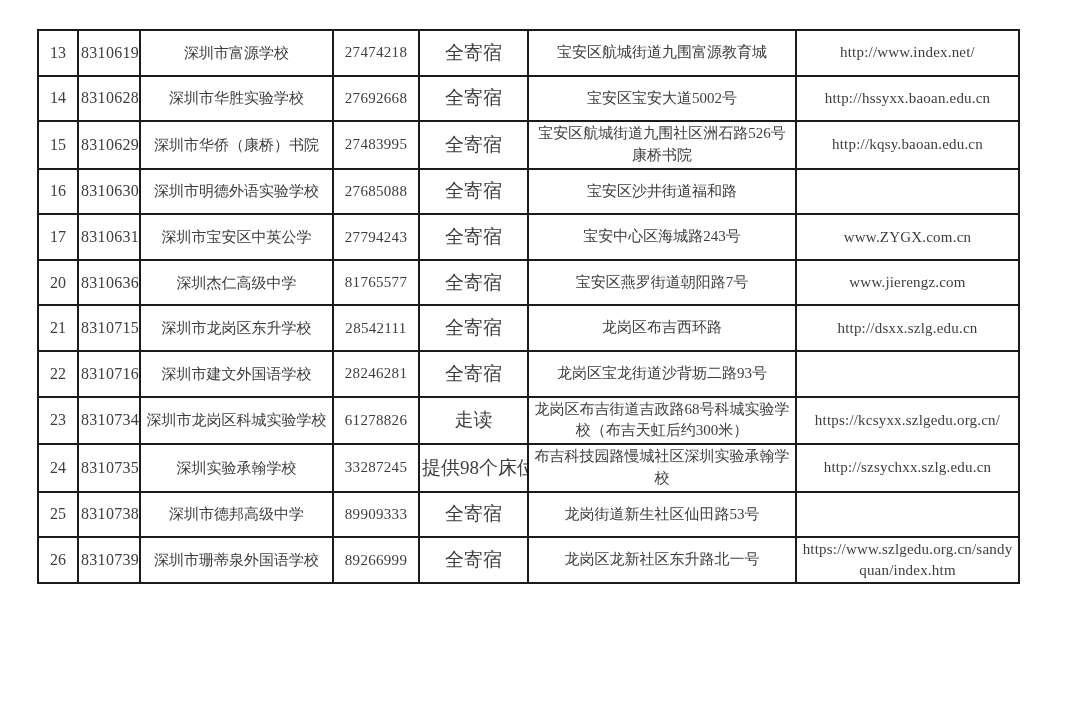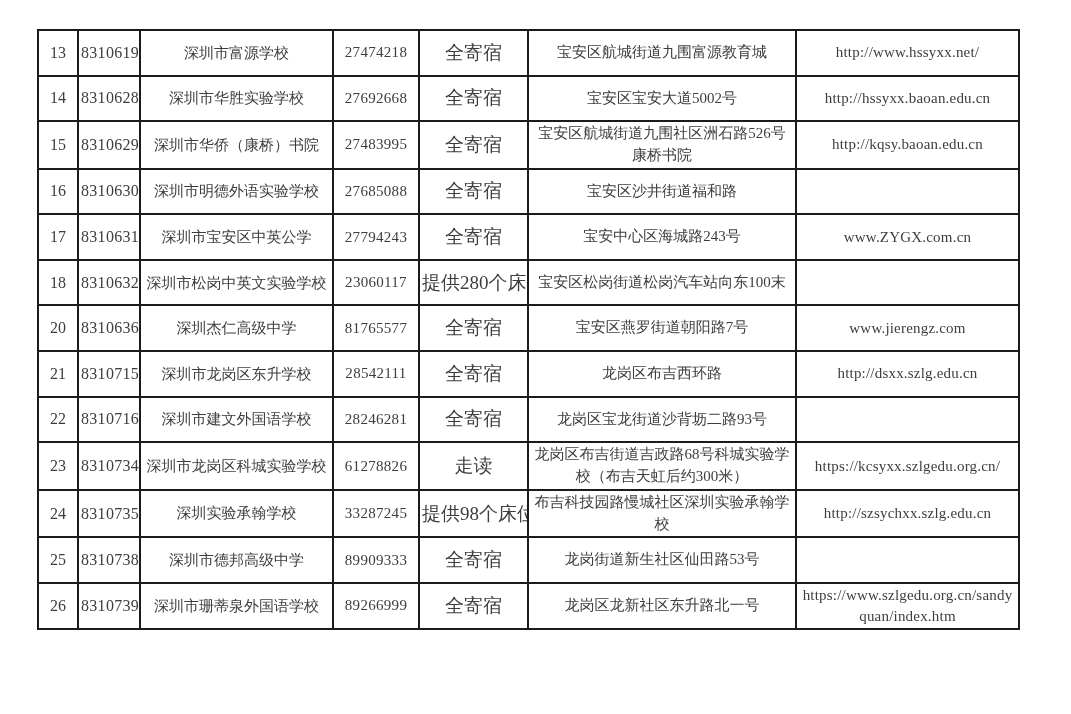--- a/index.html
+++ b/index.html
@@ -66,21 +66,21 @@
       <col style="width:223px">
     </colgroup>
     <tbody>
         <tr>
           <td class="col-seq">13</td>
           <td class="col-code">8310619</td>
           <td class="col-name">深圳市富源学校</td>
           <td class="col-phone">27474218</td>
           <td class="col-boarding">全寄宿</td>
           <td class="col-address">宝安区航城街道九围富源教育城</td>
-          <td class="col-website">http://www.hssyxx.net/</td>
+          <td class="col-website">http://www.index.net/</td>
         </tr>
         <tr>
           <td class="col-seq">14</td>
           <td class="col-code">8310628</td>
           <td class="col-name">深圳市华胜实验学校</td>
           <td class="col-phone">27692668</td>
           <td class="col-boarding">全寄宿</td>
           <td class="col-address">宝安区宝安大道5002号</td>
           <td class="col-website">http://hssyxx.baoan.edu.cn</td>
         </tr>
@@ -103,29 +103,20 @@
           <td class="col-website"></td>
         </tr>
         <tr>
           <td class="col-seq">17</td>
           <td class="col-code">8310631</td>
           <td class="col-name">深圳市宝安区中英公学</td>
           <td class="col-phone">27794243</td>
           <td class="col-boarding">全寄宿</td>
           <td class="col-address">宝安中心区海城路243号</td>
           <td class="col-website">www.ZYGX.com.cn</td>
-        </tr>
-        <tr>
-          <td class="col-seq">18</td>
-          <td class="col-code">8310632</td>
-          <td class="col-name">深圳市松岗中英文实验学校</td>
-          <td class="col-phone">23060117</td>
-          <td class="col-boarding">提供280个床位</td>
-          <td class="col-address">宝安区松岗街道松岗汽车站向东100末</td>
-          <td class="col-website"></td>
         </tr>
         <tr>
           <td class="col-seq">20</td>
           <td class="col-code">8310636</td>
           <td class="col-name">深圳杰仁高级中学</td>
           <td class="col-phone">81765577</td>
           <td class="col-boarding">全寄宿</td>
           <td class="col-address">宝安区燕罗街道朝阳路7号</td>
           <td class="col-website">www.jierengz.com</td>
         </tr>

